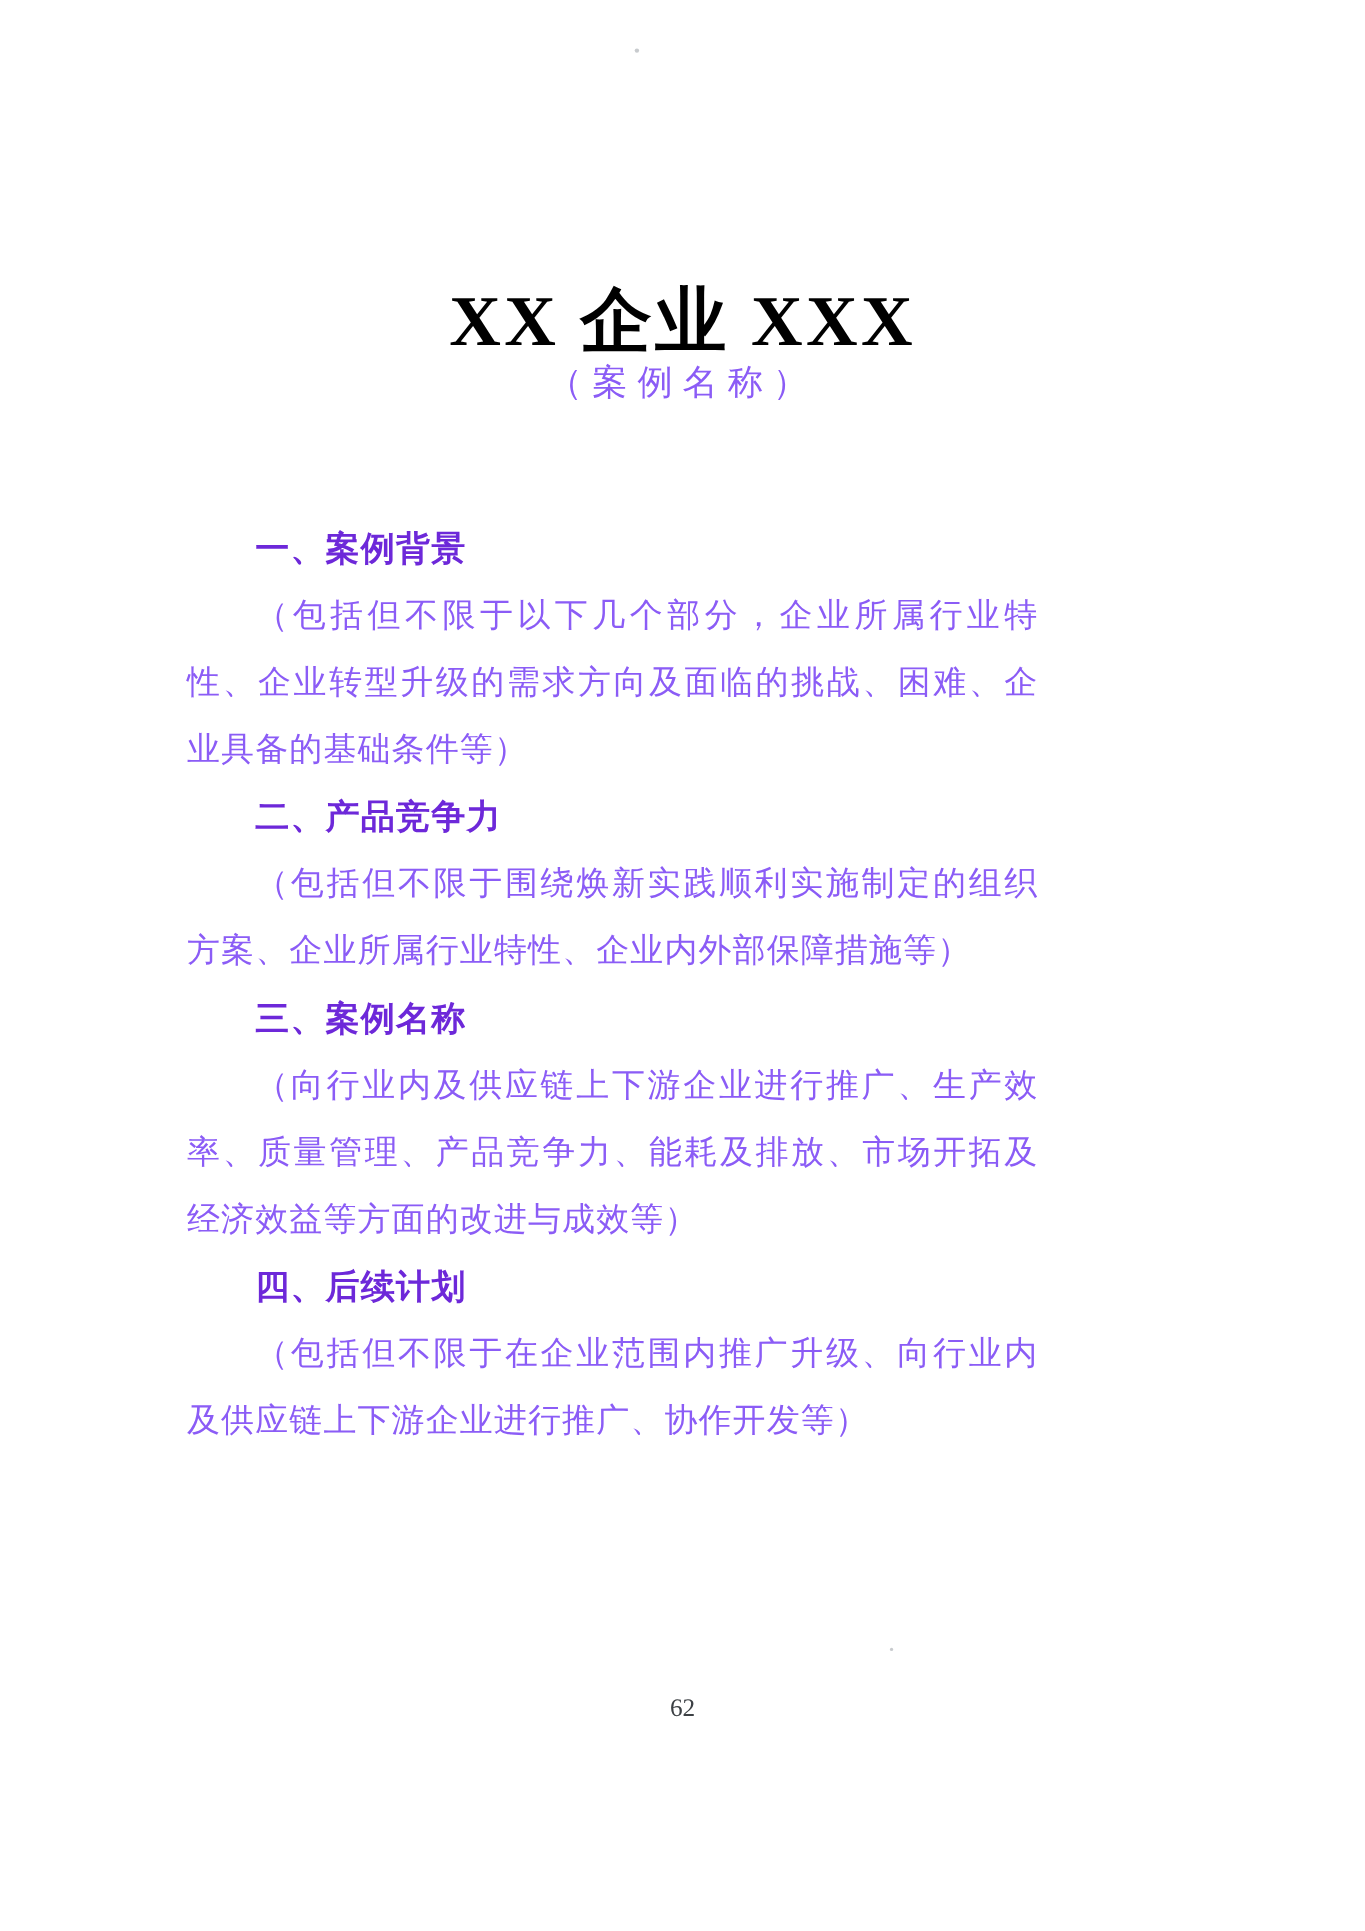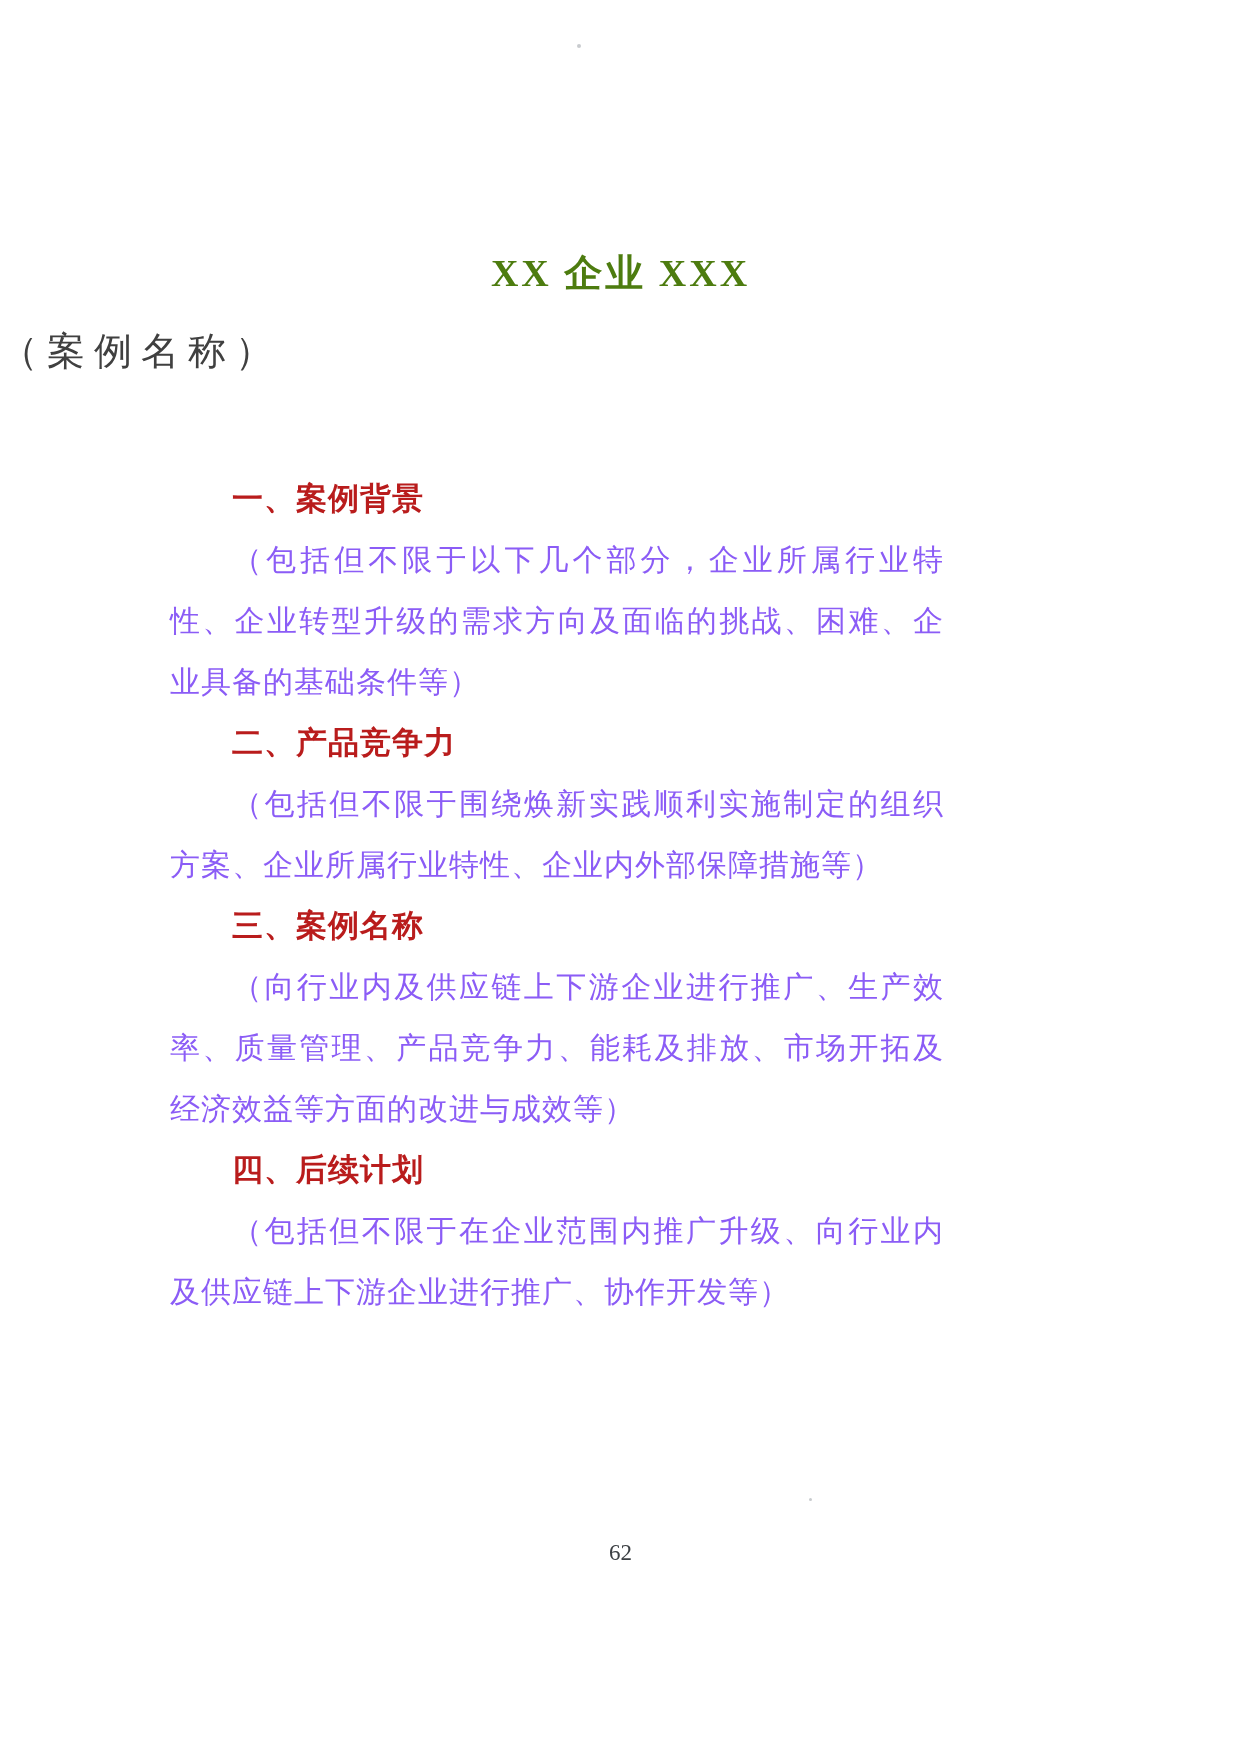--- a/index.html
+++ b/index.html
@@ -15,51 +15,51 @@
     background: #ffffff;
     overflow: hidden;
     font-family: "Liberation Serif", serif;
   }
   .doc-title {
     position: absolute;
     top: 248px;
     left: 0;
     width: 100%;
     text-align: center;
-    font-size: 38px;
+    font-size: 65px;
     font-weight: 600;
     letter-spacing: 3px;
-    color: #4d7c0f;
+    color: #000000;
     font-family: "Liberation Serif", serif;
   }
   .doc-subtitle {
     position: absolute;
     top: 326px;
     left: 0;
     width: 100%;
-    text-align: left;
-    font-size: 38px;
+    text-align: center;
+    font-size: 32px;
     letter-spacing: 9px;
-    color: #404040;
+    color: #8b5cf6;
   }
   .content {
     position: absolute;
     top: 468px;
     left: 170px;
     width: 774px;
     color: #54595e;
   }
   .content .sec-heading {
     margin: 0;
     font-family: "Liberation Sans", sans-serif;
     font-weight: 700;
     font-size: 31px;
     line-height: 61px;
     text-indent: 62px;
-    color: #b91c1c;
+    color: #6d28d9;
     letter-spacing: 1px;
   }
   .content .sec-body {
     margin: 0;
     font-size: 30px;
     line-height: 61px;
     text-indent: 62px;
     text-align: justify;
     text-justify: inter-ideograph;
     letter-spacing: 1px;

